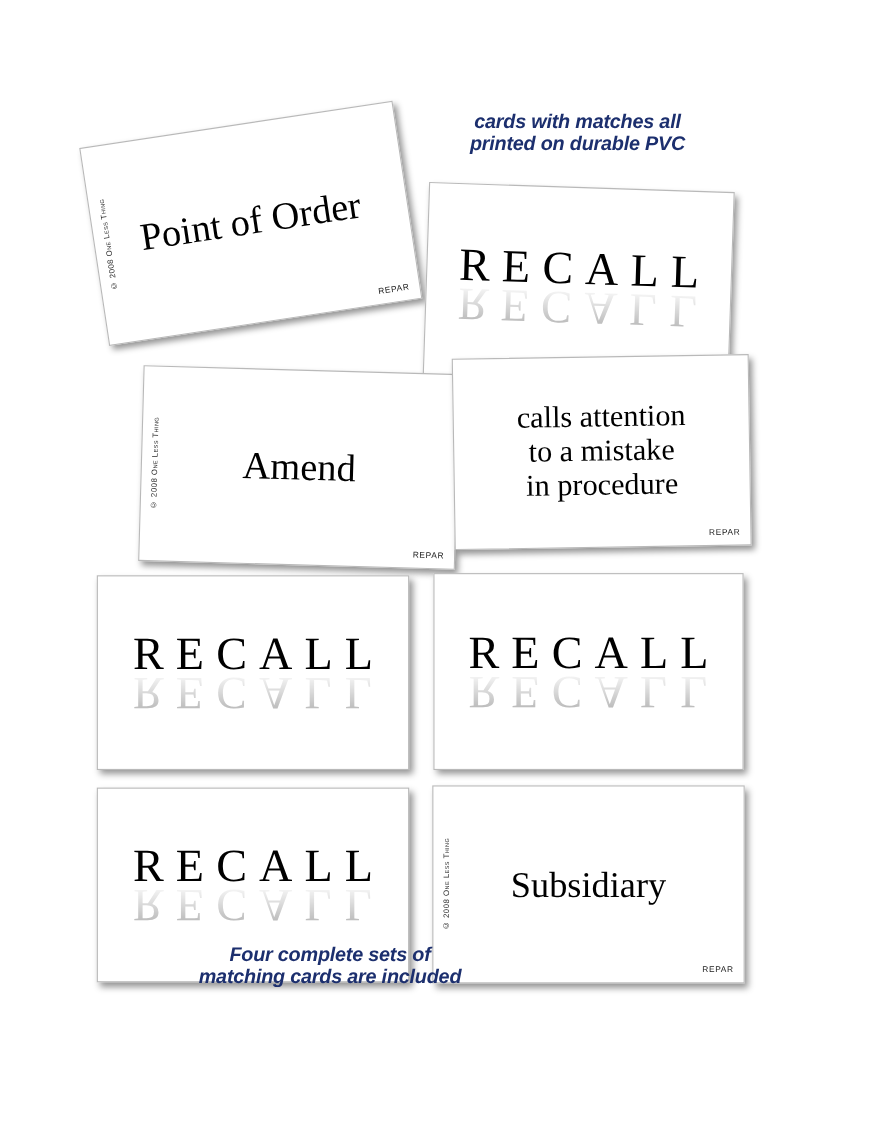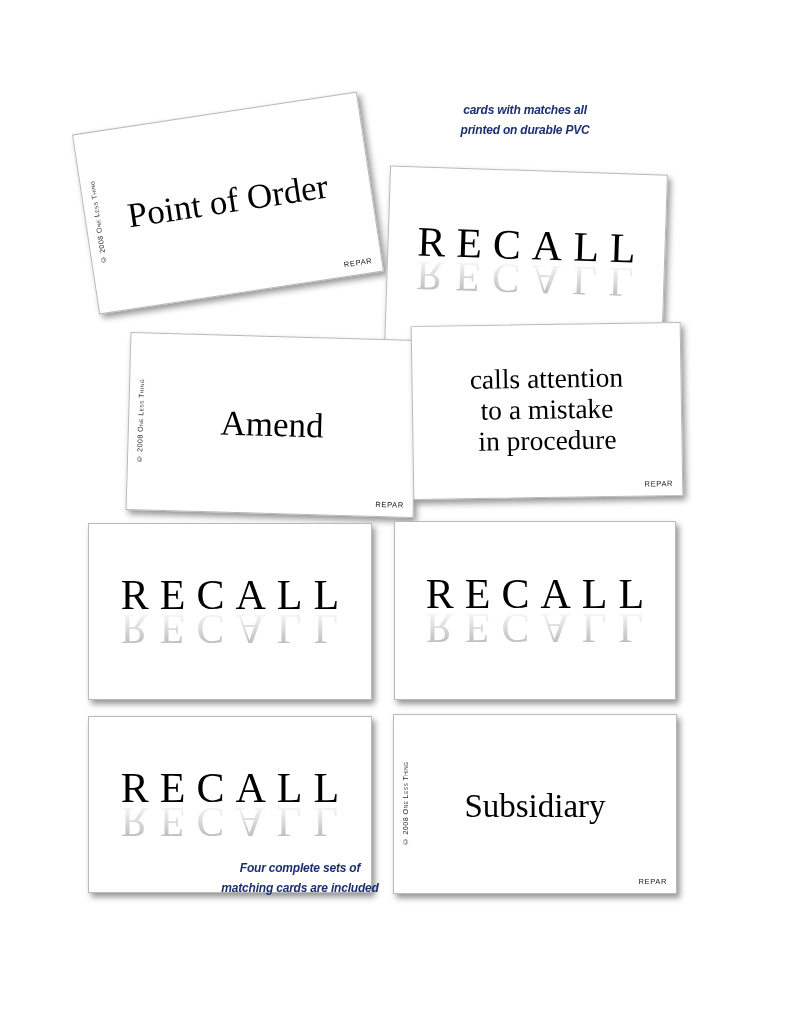--- a/index.html
+++ b/index.html
@@ -23,21 +23,21 @@
     background: #ffffff;
   }
 
   
   .caption {
     position: absolute;
     font-family: "Liberation Sans", sans-serif;
     font-weight: bold;
     font-style: italic;
     color: #1c2f6e;
-    font-size: 12px;
+    font-size: 18px;
     line-height: 20px;
     text-align: center;
     letter-spacing: -0.2px;
     white-space: pre-line;
   }
   #caption-top {
     left: 380px;
     top: 100px;
     width: 290px;
   }

